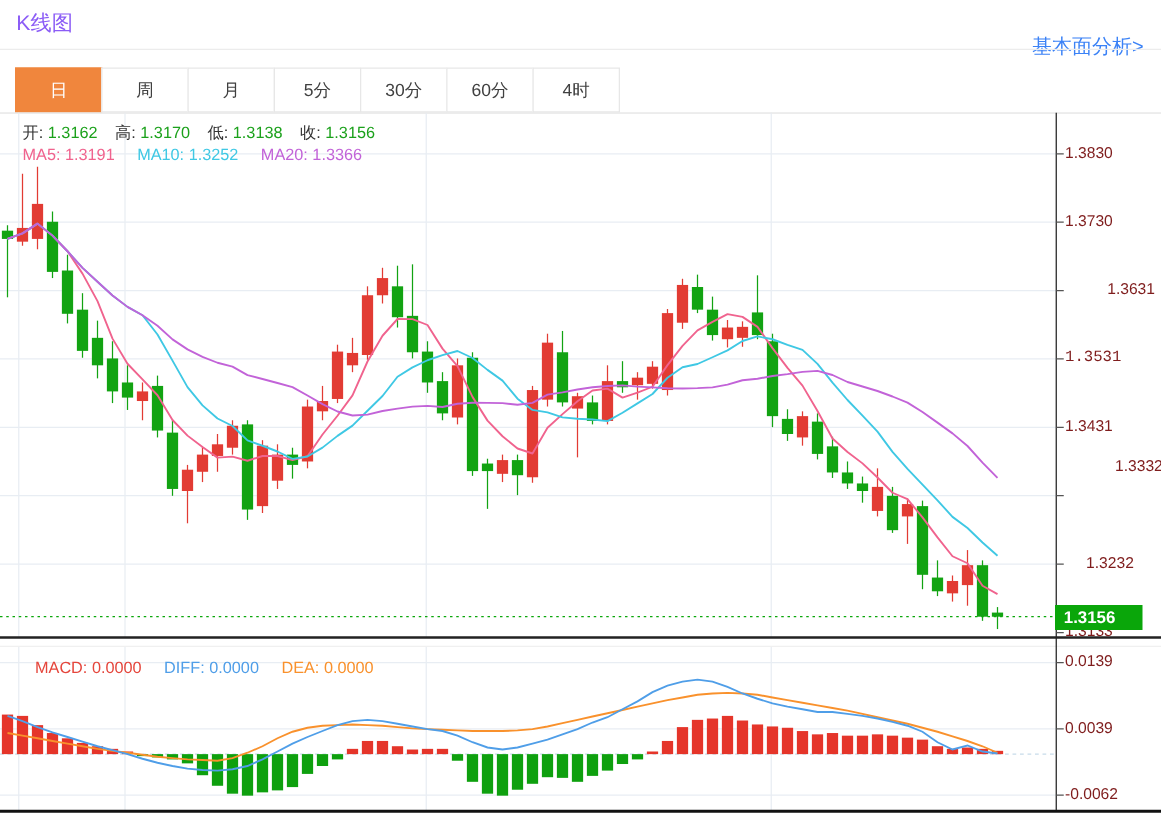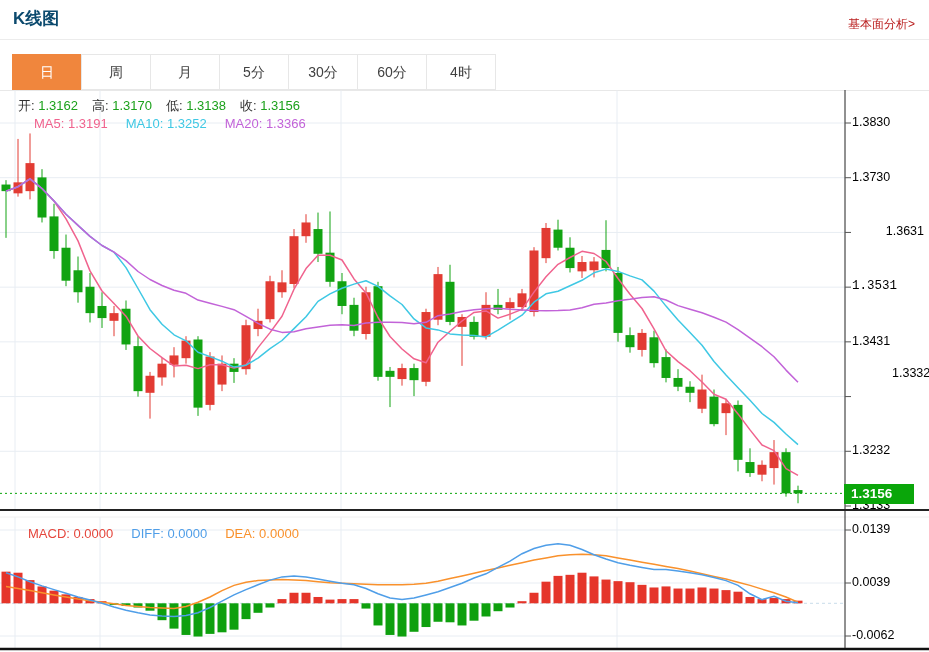--- a/index.html
+++ b/index.html
@@ -1,36 +1,36 @@
 <!DOCTYPE html>
 <html><head>
 <meta charset="utf-8">
 <style>
   * { margin:0; padding:0; box-sizing:border-box; }
   html,body { background:#fff; }
   .page { position:relative; width:929px; height:652px; background:#fff;
           font-family:"Liberation Sans", sans-serif; overflow:hidden; }
-  .title { position:absolute; left:13px; top:7px; font-size:17px; font-weight:bold; color:#0c4a6e;text-align:center; }
-  .fund-link { position:absolute; right:14px; top:16px; font-size:12px; color:#b91c1c; text-decoration:none; cursor:pointer; }
+  .title { position:absolute; left:13px; top:7px; font-size:17px; font-weight:normal; color:#8b5cf6;text-align:center; }
+  .fund-link { position:absolute; right:14px; top:27px; font-size:16px; color:#3b82f6; text-decoration:none; cursor:pointer; }
   .hdr-divider { position:absolute; left:0; top:39px; width:929px; height:1px; background:#ececec; }
   .tabbar { position:absolute; left:13px; top:54px; display:flex; }
   .tab { width:70px; height:36px; line-height:34px; text-align:center; font-size:14px; color:#404040;
          background:#fff; border:1px solid #e7e7e7; margin-left:-1px; cursor:pointer; }
   .tab.active { background:#f0863d; color:#fff; border-color:#f0863d; }
   .tab-underline { position:absolute; left:0; top:90px; width:929px; height:1px; background:#e9e9e9; }
   svg.chart { position:absolute; left:0; top:90px; }
   .readout { position:absolute; font-size:13px; white-space:nowrap; }
   .readout .grp { margin-right:14px;text-align:center; }
   .readout .lab { color:#333; }
   .ohlc-row { left:18px; top:97px; }
-  .ma-row { left:34px; top:116px; }
+  .ma-row { left:18px; top:116px; }
   .ma-row .grp { margin-right:18px; }
   .macd-row { left:28px; top:526px; }
   .macd-row .grp { margin-right:18px; }
-  .ytick { position:absolute; left:852px; width:72px; font-size:12.5px; color:#000000; }
+  .ytick { position:absolute; left:852px; width:72px; font-size:12.5px; color:#7f1d1d; }
   .price-badge { position:absolute; left:844px; top:484px; width:70px; height:20px; line-height:20px;
                  background:#0aa60a; color:#fff; font-size:13.5px; font-weight:bold; padding-left:7px; }
 </style>
 </head>
 <body>
 
 <div class="page">
   <div class="title">K线图</div>
   <a class="fund-link">基本面分析&gt;</a>
   <div class="hdr-divider"></div>
@@ -296,21 +296,21 @@
   <div class="readout ma-row" id="ma-row"><span class="grp"><span class="lab" style="color: rgb(240, 99, 142);">MA5: </span><span style="color: rgb(240, 99, 142);">1.3191</span></span><span class="grp"><span class="lab" style="color: rgb(63, 200, 228);">MA10: </span><span style="color: rgb(63, 200, 228);">1.3252</span></span><span class="grp"><span class="lab" style="color: rgb(194, 99, 216);">MA20: </span><span style="color: rgb(194, 99, 216);">1.3366</span></span></div>
   <div class="readout macd-row" id="macd-row"><span class="grp"><span class="lab" style="color: rgb(229, 70, 60);">MACD: </span><span style="color: rgb(229, 70, 60);">0.0000</span></span><span class="grp"><span class="lab" style="color: rgb(79, 158, 232);">DIFF: </span><span style="color: rgb(79, 158, 232);">0.0000</span></span><span class="grp"><span class="lab" style="color: rgb(249, 145, 44);">DEA: </span><span style="color: rgb(249, 145, 44);">0.0000</span></span></div>
 
   <div id="price-ticks">
       <div class="ytick" style="top: 115px;">1.3830</div>
       <div class="ytick" style="top: 169.714px;">1.3730</div>
       <div class="ytick" style="top: 224.429px; text-align: right;">1.3631</div>
       <div class="ytick" style="top: 279.143px; font-family: Liberation Mono, monospace;">1.3531</div>
       <div class="ytick" style="top: 333.857px;">1.3431</div>
       <div class="ytick" style="top: 366px; margin-left: 40px;">1.3332</div>
-      <div class="ytick" style="top: 443.286px;">1.3232</div>
+      <div class="ytick" style="top: 443.286px; text-align: center;">1.3232</div>
       <div class="ytick" style="top: 498px;">1.3133</div>
     </div>
   <div id="macd-ticks">
       <div class="ytick" style="top: 522px;">0.0139</div>
       <div class="ytick" style="top: 575px;">0.0039</div>
       <div class="ytick" style="top: 628px;">-0.0062</div>
     </div>
 
   <div class="price-badge">1.3156</div>
 </div>

